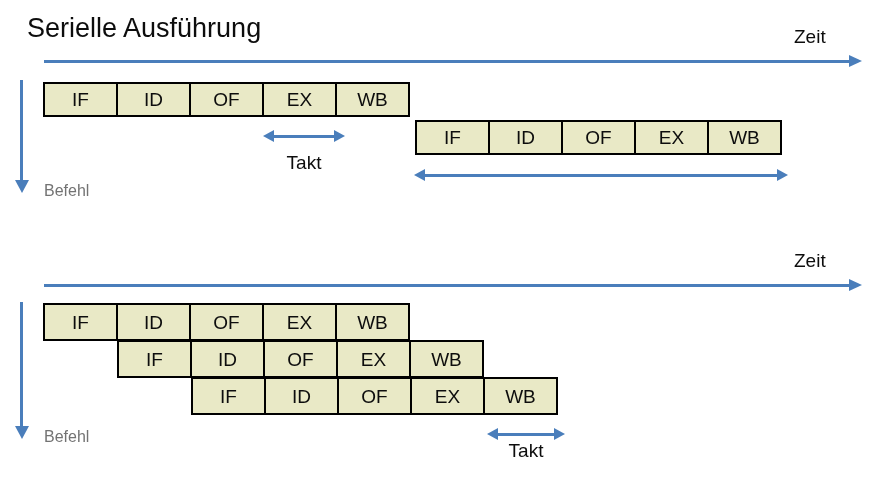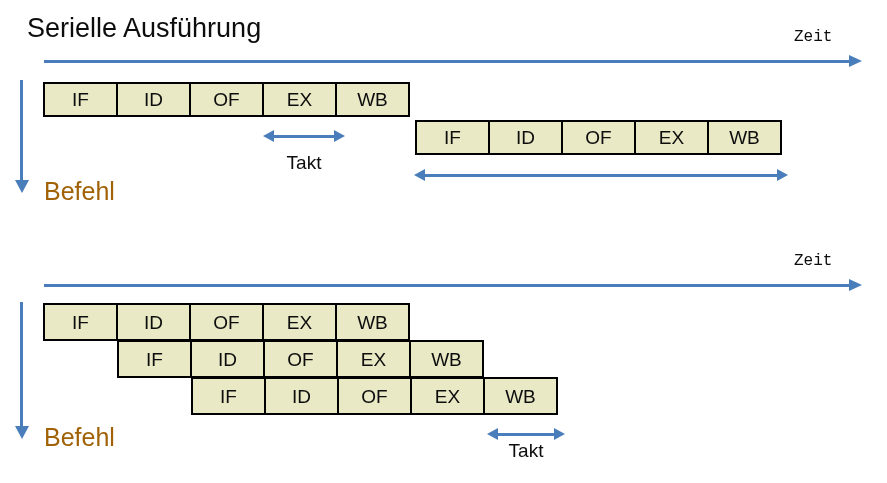--- a/index.html
+++ b/index.html
@@ -58,25 +58,24 @@
     position: absolute;
     top: 0px;
     width: 0;
     height: 0;
     border-top: 6.5px solid transparent;
     border-bottom: 6.5px solid transparent;
     border-left: 13px solid #4a7ebb;
   }
   .axis-label {
     position: absolute;
-    font-size: 16px;
+    font-size: 19px;
     line-height: 22px;
     color: #0d0d0d;
     white-space: nowrap;
-    font-family: Liberation Mono, monospace;
   }
 
   
   .v-arrow {
     position: absolute;
     width: 14px;
   }
   .v-arrow .shaft {
     position: absolute;
     left: 5px;
@@ -150,23 +149,23 @@
   .measure-label {
     position: absolute;
     font-size: 19px;
     line-height: 22px;
     color: #0d0d0d;
     white-space: nowrap;
     text-align: center;
   }
   .side-label {
     position: absolute;
-    font-size: 25px;
+    font-size: 16px;
     line-height: 22px;
-    color: #a16207;
+    color: #737373;
     white-space: nowrap;
   }
 </style>
 </head>
 <body>
 
 <div class="slide">
 
   <div class="section" id="section-serial">
 

